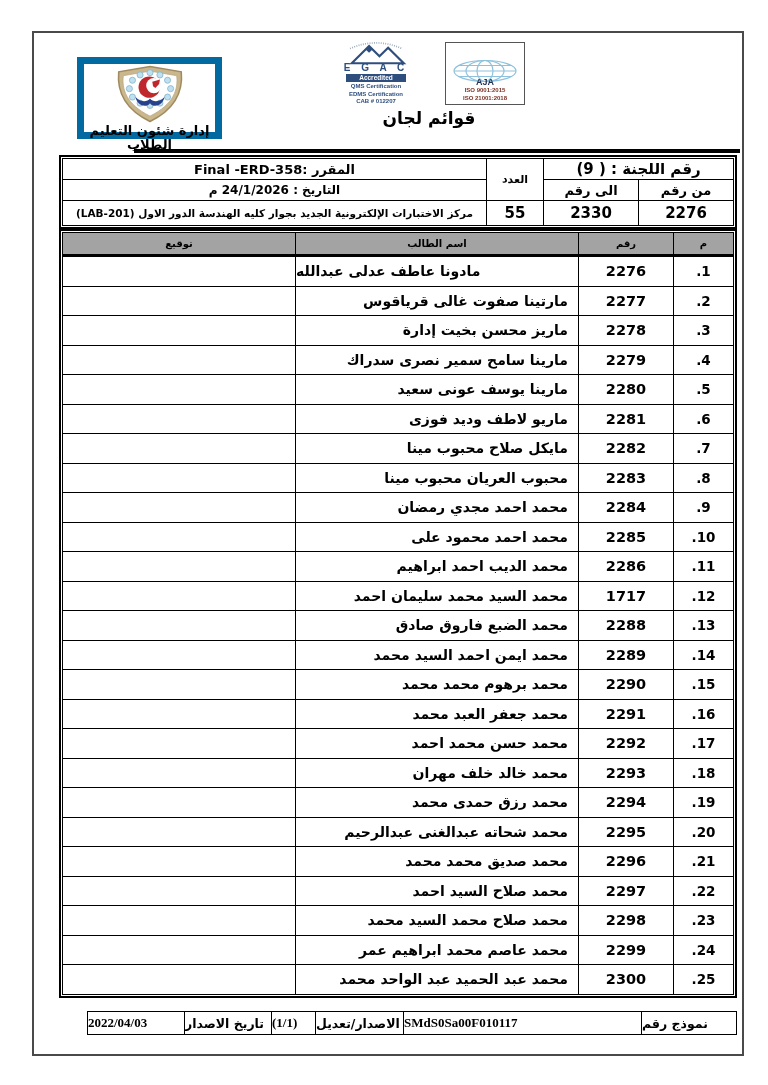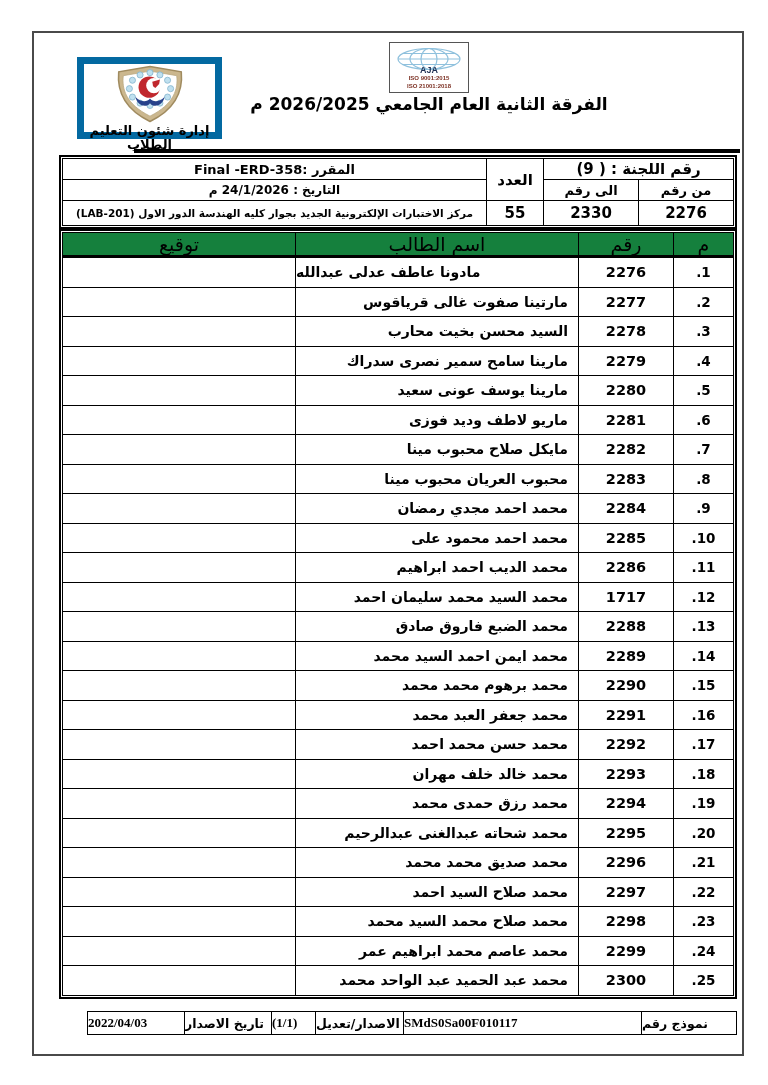--- a/index.html
+++ b/index.html
@@ -26,45 +26,45 @@
   
   .egac{width:86px;text-align:center;}
   .egac svg{display:block;margin:0 auto;}
   .egac-name{font-family:"Liberation Sans",sans-serif;font-size:10px;font-weight:bold;
     letter-spacing:4px;color:#2e4f7e;line-height:1;margin-top:-2px;}
   .egac-banner{background:#2e4f7e;color:#fff;font-family:"Liberation Sans",sans-serif;
     font-size:6.5px;font-weight:bold;line-height:1.25;width:60px;margin:1px auto;}
   .egac-line{font-family:"Liberation Sans",sans-serif;font-size:6px;font-weight:bold;
     color:#2e4f7e;line-height:1.25;}
   
-  .aja{width:80px;border:1px solid #555;box-sizing:border-box;padding:4px 1px 1px 1px;
+  .aja{width:80px;border:1px solid #555;box-sizing:border-box;padding:16px 1px 1px 1px;
     text-align:center;margin-top:3px;background:#fff;}
   .aja svg{display:block;margin:0 auto;}
   .aja-iso{font-family:"Liberation Sans",sans-serif;font-size:6px;font-weight:bold;
     color:#7c3023;line-height:1.3;}
   .title1{font-size:17px;font-weight:bold;line-height:1.15;margin-top:3px;direction:rtl;}
   .title2{font-size:17px;font-weight:bold;line-height:1.15;margin-top:2px;direction:rtl;}
   .divider{position:absolute;left:100px;top:116px;width:606px;height:3.5px;background:#000;}
   
   .tbl-wrap{border:2px solid #000;padding:1px;box-sizing:border-box;background:#fff;}
   .info-wrap{position:absolute;left:25px;top:122px;width:678px;}
   table{border-collapse:collapse;width:100%;table-layout:fixed;direction:rtl;}
   .info-wrap table,.students-wrap table{border:1px solid #000;}
   td,th{border:1px solid #000;padding:0;vertical-align:middle;overflow:hidden;white-space:nowrap;}
   .info td{text-align:center;font-weight:bold;}
   .c-committee{font-size:15px;height:20px;}
   .c-fromto{font-size:13px;height:20px;}
   .c-val{font-size:15px;height:24px;margin-left:32px;}
-  .c-count{font-size:15px;}
+  .c-count{font-size:11px;}
   .c-course{font-size:13px;height:20px;}
   .c-date{font-size:12px;height:20px;}
   .c-loc{font-size:10.5px;height:24px;}
   .students-wrap{position:absolute;left:25px;top:196px;width:678px;}
   .students th{
-    background:#15803d;height:21px;font-size:19px;font-weight:normal;
+    background:#a3a3a3;height:21px;font-size:10px;font-weight:bold;
     border-bottom:3px solid #000;
   }
   .students td{height:28.5px;font-weight:bold;}
   td.idx{direction:ltr;text-align:center;font-size:13.5px;}
   td.num{text-align:center;font-size:14.5px;}
   td.name{text-align:right;padding-right:10px;font-size:14px;}
   td.name.center{text-align:left;padding-right:0;}
   td.sig{}
   
   .footer-wrap{position:absolute;left:53px;top:978px;width:650px;}
@@ -100,37 +100,51 @@
         <circle cx="60" cy="27" r="10" fill="#ffffff"></circle>
         <path d="M58 22 l10 -3 l-1 6 l-5 5 l-3 -2 z" fill="#c0272d"></path>
         <path d="M36 42 C38 53 50 57 55 50 C60 57 72 53 74 42 C67 49 59 49 55 44 C51 49 43 49 36 42 Z" fill="#27418b"></path>
       </svg>
     </span>
     <div class="dept-label">إدارة شئون التعليم الطلاب</div>
   </div>
 
   <div class="center-col">
     <div class="logo-row">
+      <div class="egac">
+        <span>
+          <svg width="84" height="26" viewBox="0 0 84 30">
+            <path d="M12 11 Q42 -2 72 11" fill="none" stroke="#9aa7b5" stroke-width="2" stroke-dasharray="1 1.6"></path>
+            <path d="M14 28 L34 8 L46 20 L56 10 L74 28 Z" fill="#ffffff" stroke="#2e4f7e" stroke-width="2.5"></path>
+            <path d="M30 12 L34 8 L38 12 L34 16 Z" fill="#2e4f7e"></path>
+          </svg>
+        </span>
+        <div class="egac-name">E G A C</div>
+        <div class="egac-banner">Accredited</div>
+        <div class="egac-line">QMS Certification</div>
+        <div class="egac-line">EDMS Certification</div>
+        <div class="egac-line">CAB # 012207</div>
+      </div>
       <div class="aja">
         <span>
           <svg width="70" height="28" viewBox="0 0 70 28">
             <g fill="none" stroke="#8fc1dd" stroke-width="1.2">
               <ellipse cx="35" cy="12" rx="31" ry="10.5"></ellipse>
               <ellipse cx="35" cy="12" rx="19" ry="10.5"></ellipse>
               <ellipse cx="35" cy="12" rx="8" ry="10.5"></ellipse>
               <path d="M4 12 H66 M8 6.5 H62 M8 17.5 H62"></path>
             </g>
             <text x="35" y="26" font-size="9" font-weight="bold" fill="#1f2f52" text-anchor="middle" font-family="Liberation Sans, sans-serif">AJA</text>
           </svg>
         </span>
         <div class="aja-iso">ISO 9001:2015</div>
         <div class="aja-iso">ISO 21001:2018</div>
       </div>
     </div>
-    <div class="title2">الفرقة الثانية العام الجامعي 2026/2025 م</div>
+    <div class="title1">قوائم لجان</div>
   </div>
 
   <div class="divider"></div>
 
   <div class="tbl-wrap info-wrap">
     <table class="info">
       <colgroup>
           <col style="width:95px">
           <col style="width:95px">
           <col style="width:57px">
@@ -182,21 +196,21 @@
           </tr>
           <tr>
             <td class="idx">.2</td>
             <td class="num">2277</td>
             <td class="name">مارتينا صفوت غالى قرياقوس</td>
             <td class="sig"></td>
           </tr>
           <tr>
             <td class="idx">.3</td>
             <td class="num">2278</td>
-            <td class="name">السيد محسن بخيت محارب</td>
+            <td class="name">ماريز محسن بخيت إدارة</td>
             <td class="sig"></td>
           </tr>
           <tr>
             <td class="idx">.4</td>
             <td class="num">2279</td>
             <td class="name">مارينا سامح سمير نصرى سدراك</td>
             <td class="sig"></td>
           </tr>
           <tr>
             <td class="idx">.5</td>

